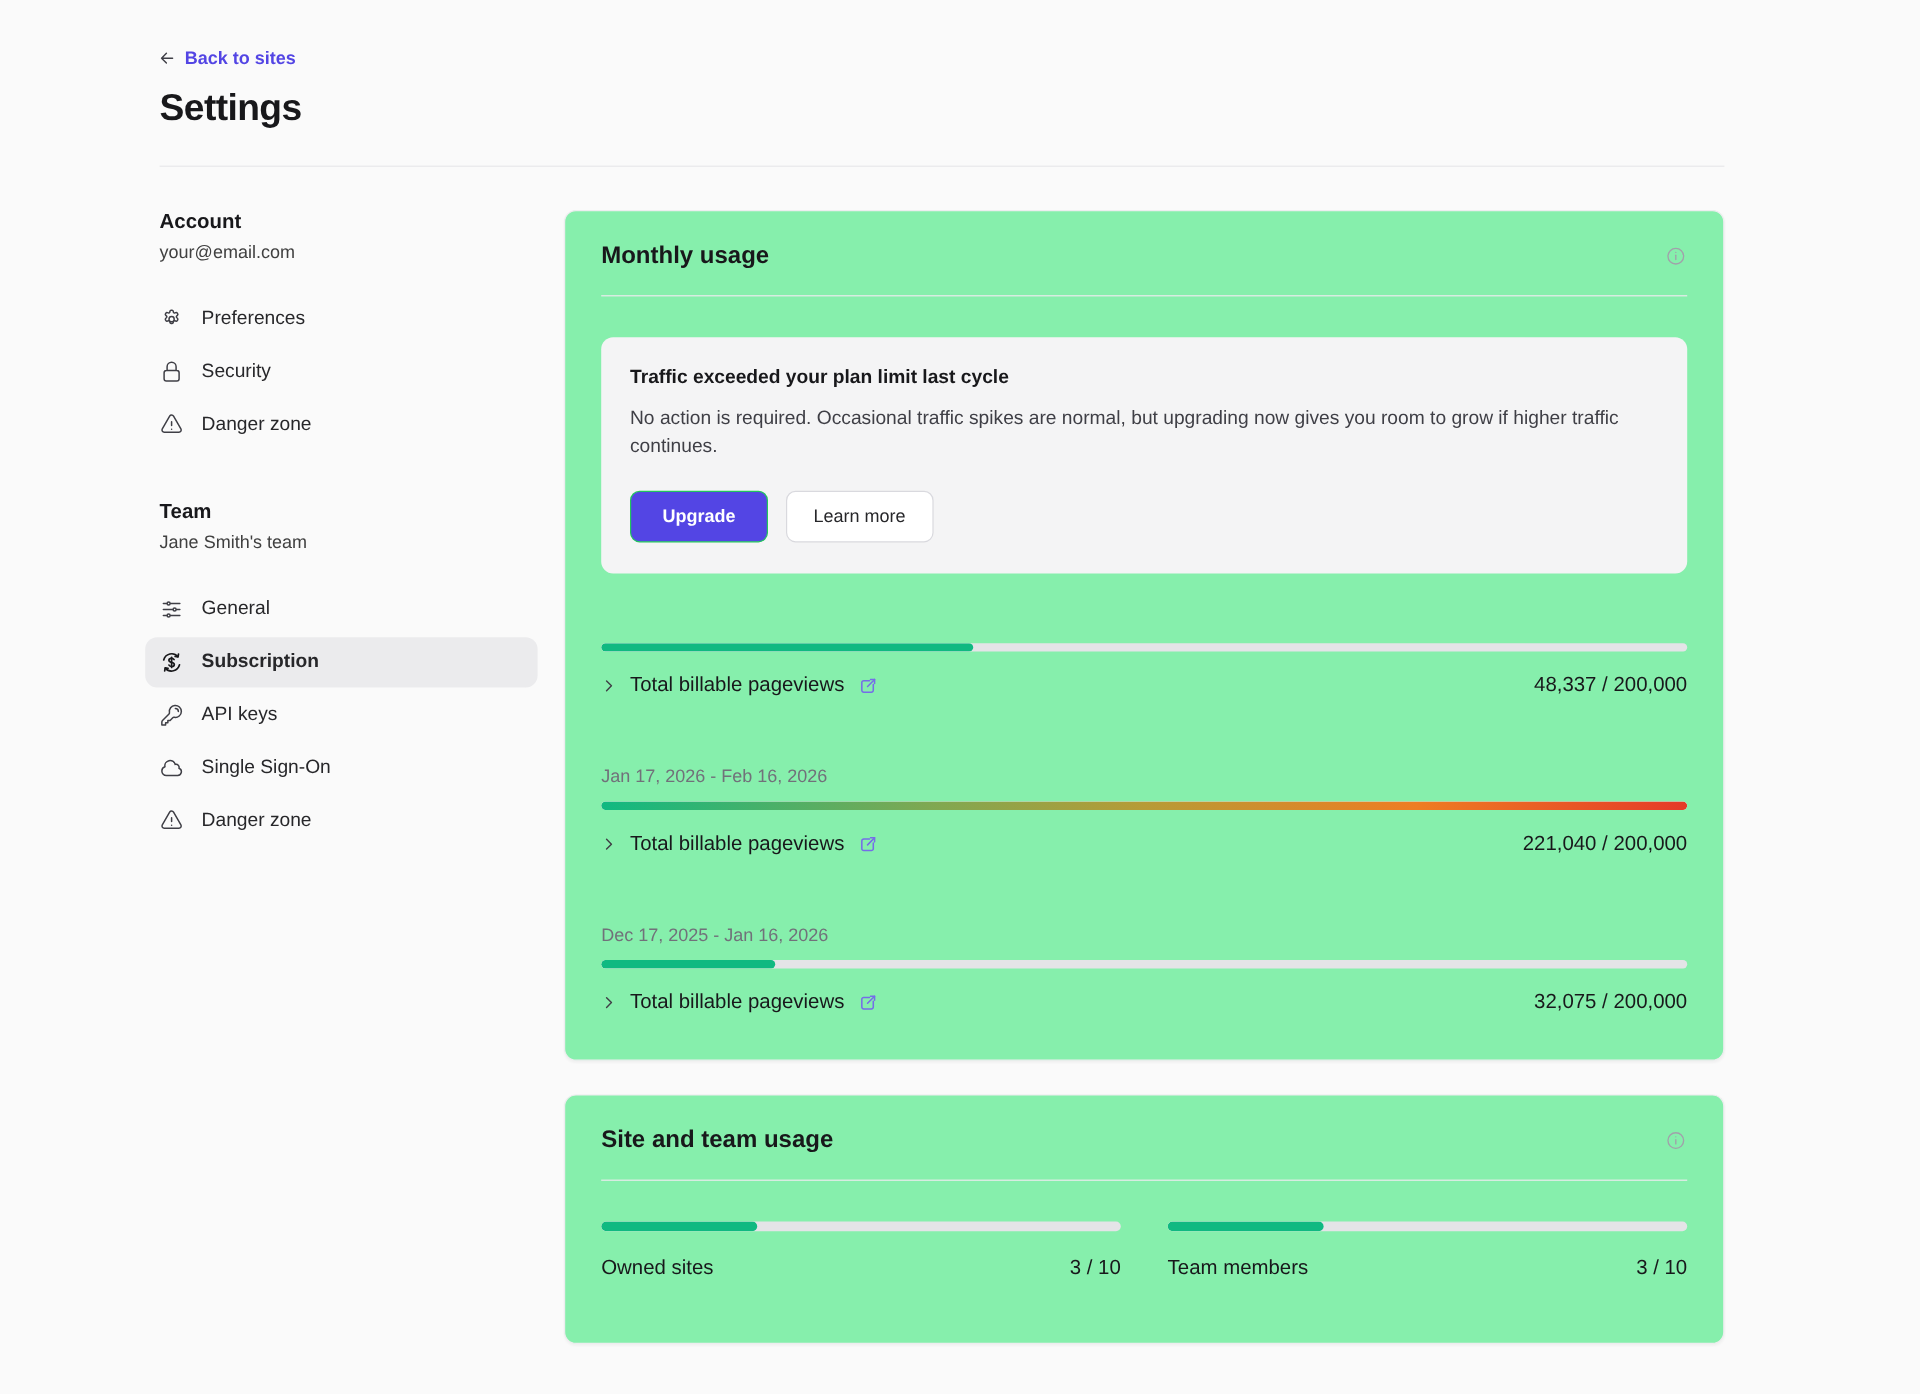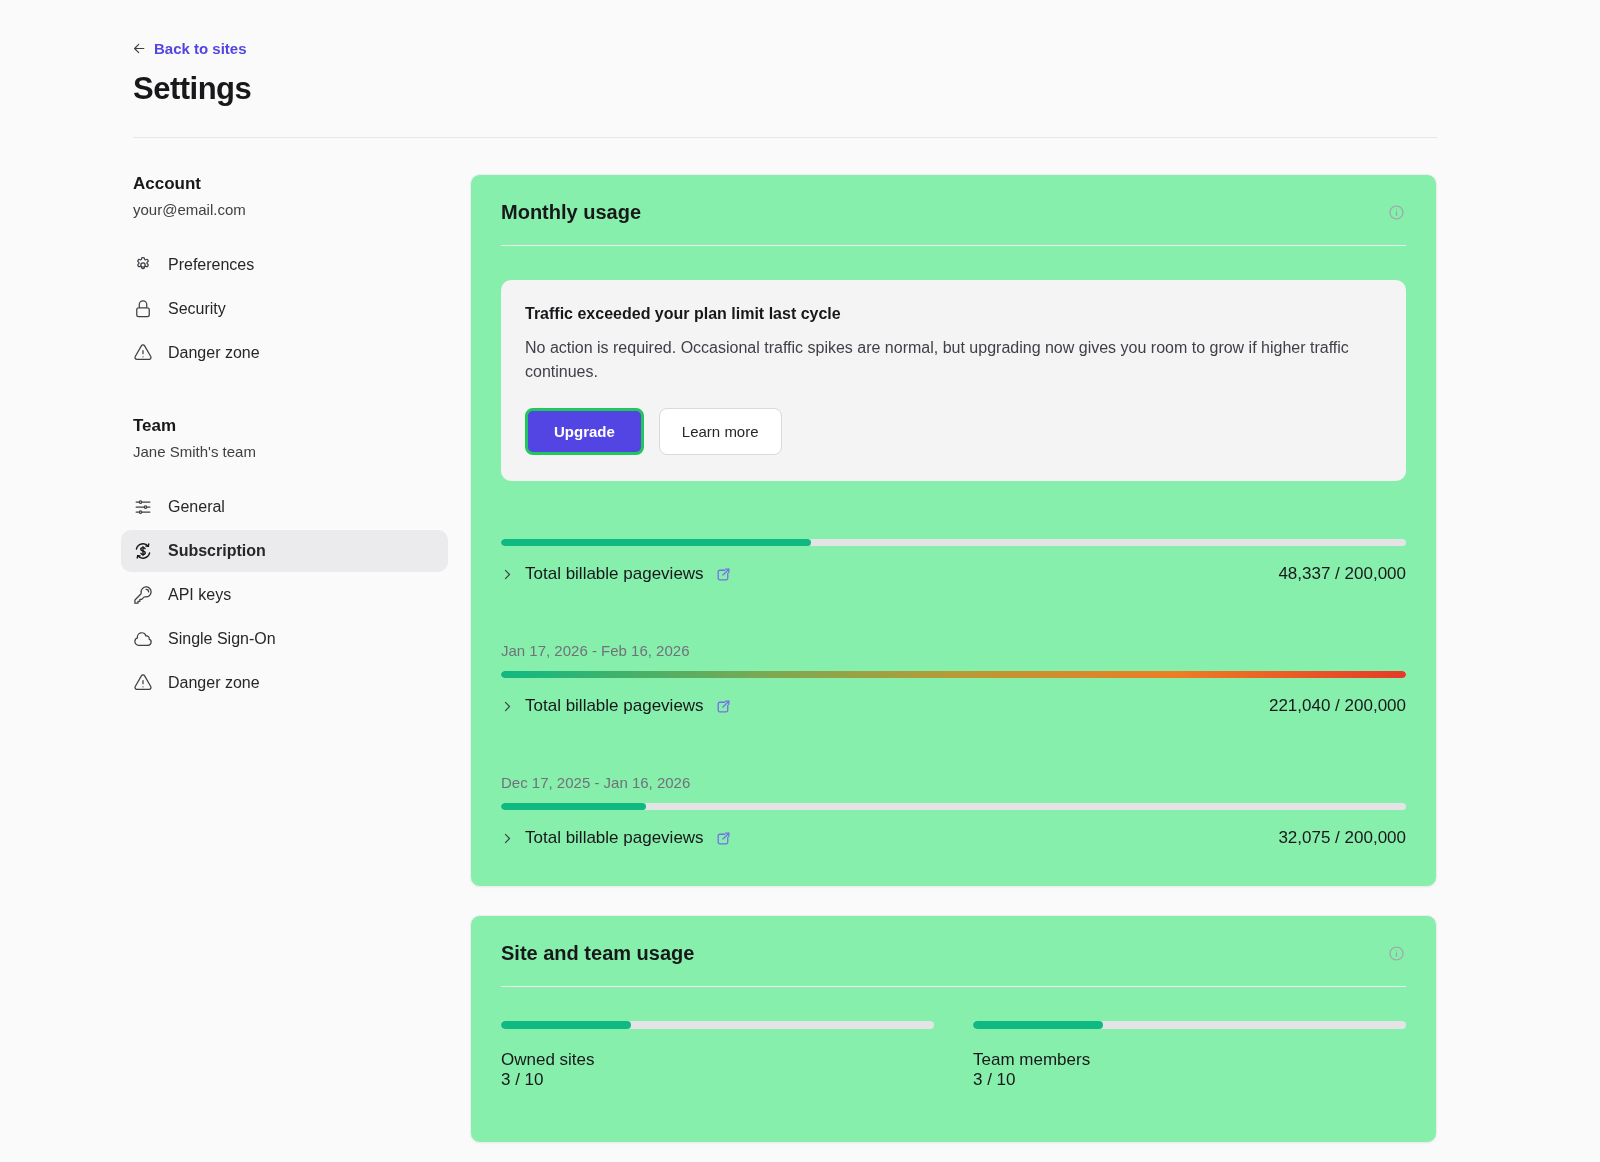--- a/index.html
+++ b/index.html
@@ -39,41 +39,41 @@
   .info-btn { background:none; border:none; padding:0; cursor:pointer; line-height:0; }
   .info-btn svg { width:19px; height:19px; stroke:#a1a1aa; stroke-width:1.4; fill:none; stroke-linecap:round; }
   .card-divider { border:none; border-top:1px solid #ececee; margin:21px 0 0; }
 
   
   .notice { background:#f4f4f5; border-radius:10px; padding:25px 24px 26px; margin-top:34px; }
   .notice-title { font-size:16px; font-weight:700; margin:0 0 13px; }
   .notice-body { font-size:16px; line-height:1.5; color:#3f3f46; margin:0 0 24px; max-width:900px; }
   .btn-row { display:flex; gap:15px; }
   .btn { font-family:inherit; font-size:15px; border-radius:8px; cursor:pointer; }
-  .btn-primary { background:#5345e4; color:#fff; border:3px solid #22c55e; padding:12px 26px; font-weight:600; }
+  .btn-primary { background:#5345e4; color:#fff; border:1px solid #22c55e; padding:12px 26px; font-weight:600; }
   .btn-secondary { background:#fff; color:#27272a; border:1px solid #d9d9de; padding:12px 22px; font-weight:500; }
 
   
   .cycle { margin-top:58px; }
   .cycle:first-of-type { margin-top:60px; }
   .cycle-period { font-size:15px; color:#71717a; margin:0 0 12px; }
   .meter-track { height:7px; border-radius:4px; background:#e4e4e7; overflow:hidden; }
   .meter-fill { height:100%; border-radius:4px; background:#10b981; }
   .meter-fill.gradient { background:linear-gradient(90deg,#10b981 0%,#7ea852 30%,#b79b36 50%,#ee7d23 75%,#e53a28 100%); }
   .cycle-row { display:flex; justify-content:space-between; align-items:flex-start; margin-top:18px; }
   .cycle-metric { display:flex; align-items:center; gap:11px; font-size:17px; font-weight:500; cursor:pointer; background:none; border:none; padding:0; color:#18181b; font-family:inherit; }
   .chev svg { width:13px; height:13px; stroke:#3f3f46; stroke-width:2.2; fill:none; stroke-linecap:round; stroke-linejoin:round; display:block; }
   .ext svg { width:17px; height:17px; stroke:#756de8; stroke-width:1.8; fill:none; stroke-linecap:round; stroke-linejoin:round; display:block; }
   .cycle-value { font-size:17px; font-weight:500; }
 
   
   .site-card { margin-top:28px; padding-bottom:52px; }
   .usage-grid { display:grid; grid-template-columns:1fr 1fr; gap:39px; margin-top:34px; }
   .usage-meter .meter-track { height:8px; }
-  .usage-labels { display:flex; justify-content:space-between; margin-top:21px; font-size:17px; font-weight:500;flex-direction:column; }
+  .usage-labels { display:flex; justify-content:space-between; margin-top:21px; font-size:17px; font-weight:500; }
 </style>
 </head>
 <body>
 
 <div class="page">
 
   
   <a class="back-link">
     <span class="chev" style="line-height:0">
       <svg viewBox="0 0 24 24">

